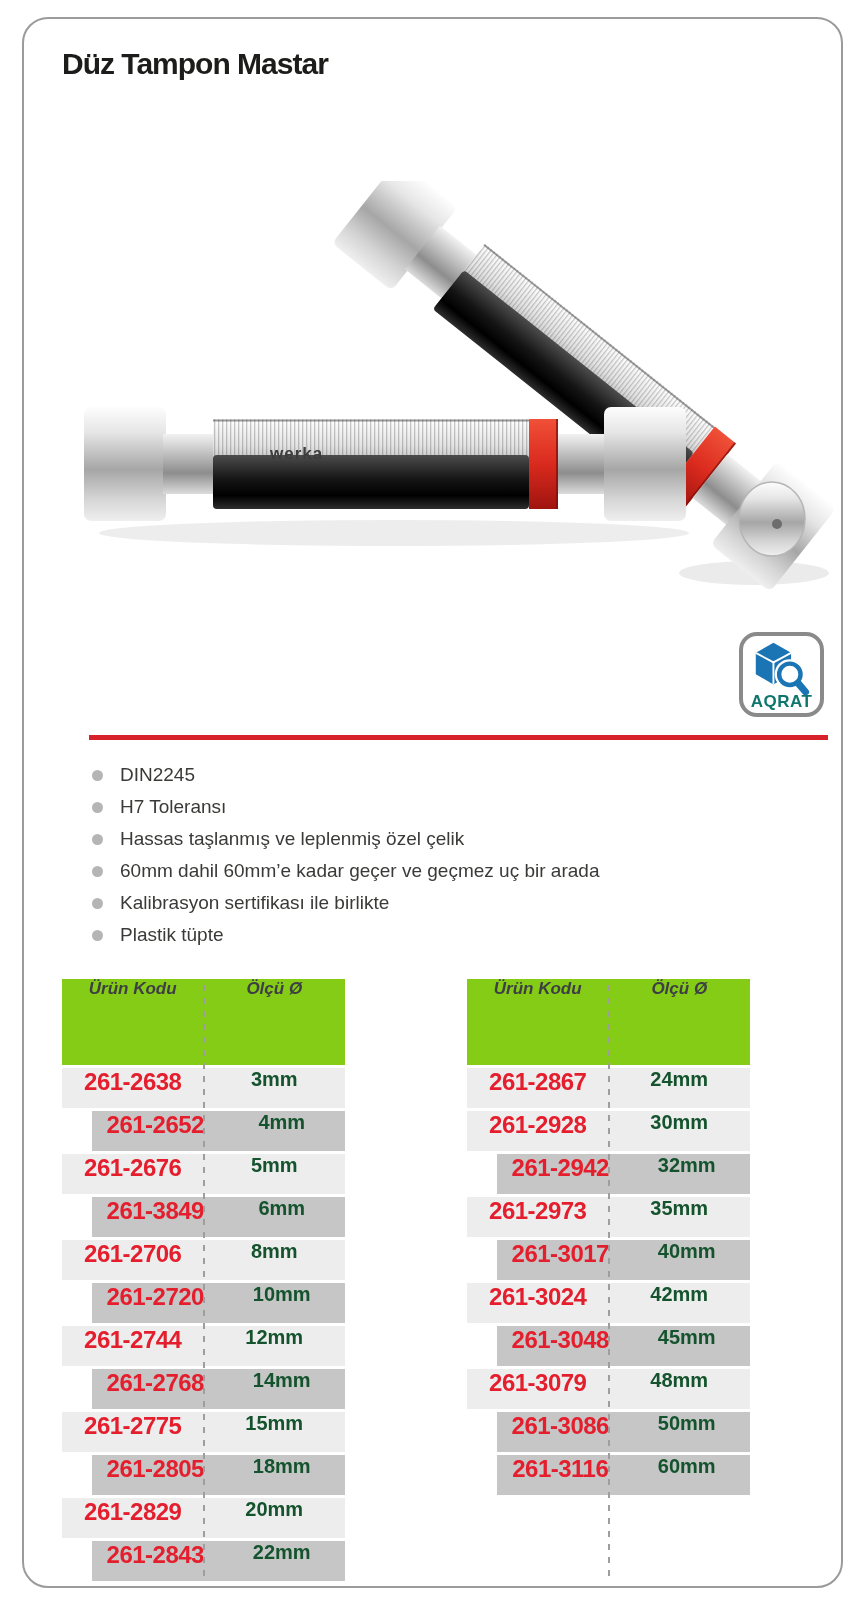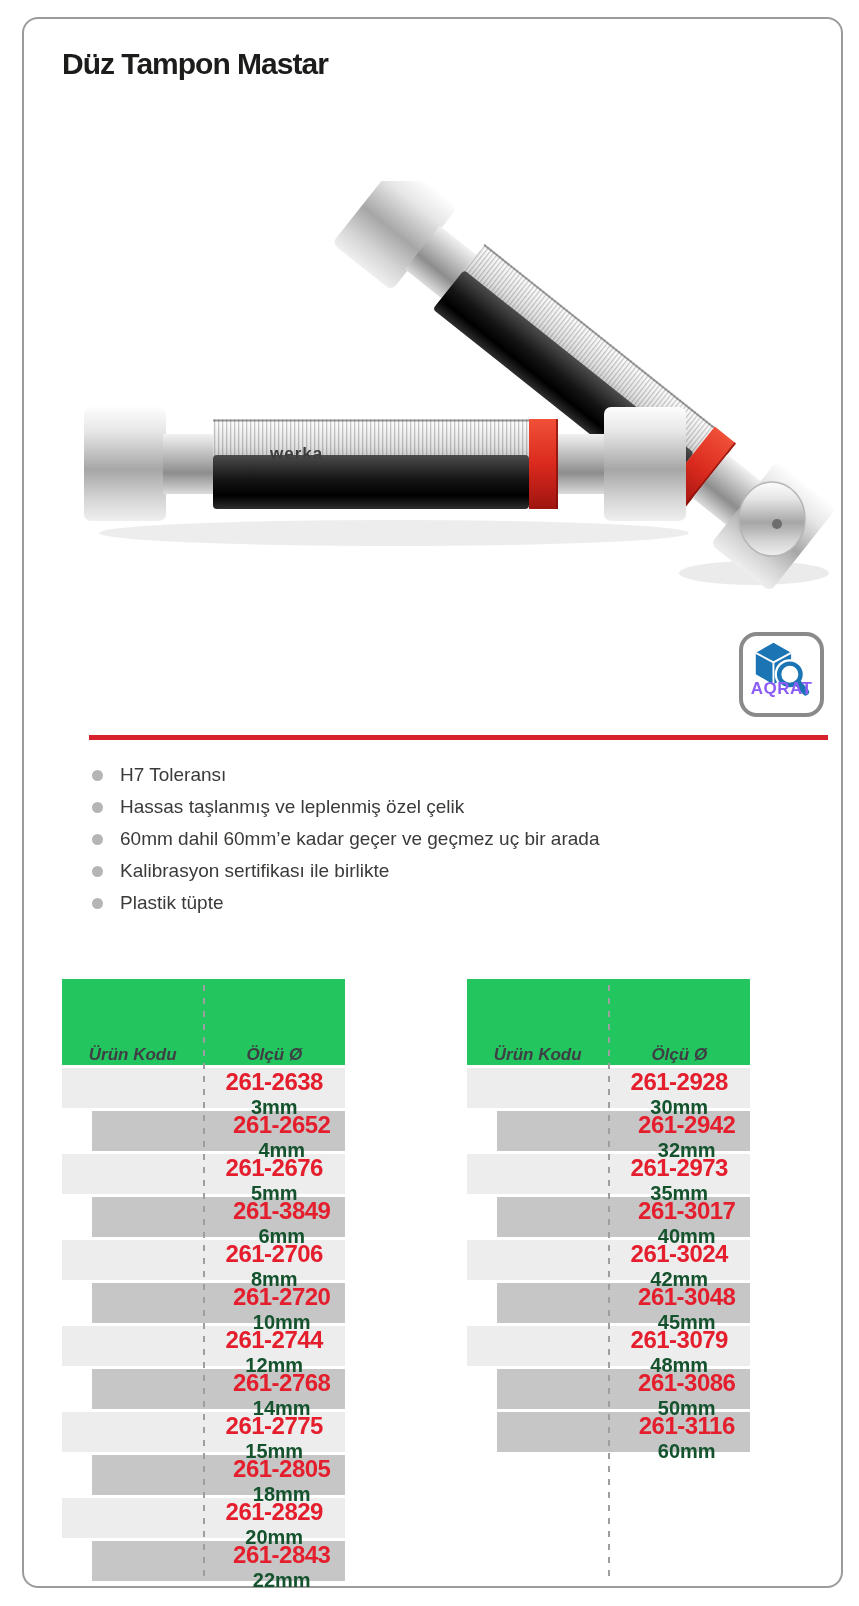--- a/index.html
+++ b/index.html
@@ -2,60 +2,60 @@
 <html><head>
 <meta charset="utf-8">
 <style>
   html,body{margin:0;padding:0;background:#ffffff;}
   body{
     width:859px;height:1606px;position:relative;overflow:hidden;
     font-family:"Liberation Sans",sans-serif;
   }
   .frame{
     position:absolute;left:22px;top:17px;width:817px;height:1567px;
-    border:2.5px solid #9b9b9b;border-radius:16px;background:#fff;
+    border:2.5px solid #9b9b9b;border-radius:26px;background:#fff;
   }
   .page-title{
     position:absolute;left:38px;top:28px;margin:0;
     font-size:30px;font-weight:bold;letter-spacing:-1px;color:#1c1c1b;
   }
   .figure{position:absolute;left:40px;top:162px;width:780px;height:420px;}
   .badge{
     position:absolute;left:715px;top:613px;width:77px;height:77px;
     border:4px solid #8a8a8a;border-radius:18px;background:#fff;
     display:flex;flex-direction:column;align-items:center;justify-content:flex-end;
   }
   .badge svg{position:absolute;top:3px;left:6px;}
   .badge-label{
-    position:relative;font-size:17px;font-weight:600;color:#8b5cf6;
-    letter-spacing:0.5px;margin-bottom:14px;
+    position:relative;font-size:17px;font-weight:600;color:#0f766e;
+    letter-spacing:0.5px;margin-bottom:1px;
   }
   .divider{
     position:absolute;left:65px;top:716px;width:739px;height:5px;background:#d7222b;
   }
   .features{
     position:absolute;left:68px;top:740px;margin:0;padding:0;list-style:none;
   }
   .features li{display:flex;align-items:center;height:32px;}
   .features .dot{
     width:11px;height:11px;border-radius:50%;background:#b5b5b5;
     margin-right:17px;flex:none;
   }
   .features .ftext{font-size:19px;color:#3a3a38;}
   .tables{position:absolute;left:38px;top:960px;display:flex;gap:122px;}
   .gauge-table{position:relative;width:283px;}
   .thead{
-    height:86px;background:#22c55e;margin-bottom:3px;
-    display:flex;align-items:flex-end;
+    height:86px;background:#84cc16;margin-bottom:3px;
+    display:flex;align-items:flex-start;
   }
   .thead .th{
     width:50%;text-align:center;font-style:italic;font-weight:bold;
     font-size:17px;color:#3e3e45;
   }
-  .row{height:40px;margin-bottom:3px;display:flex;align-items:flex-end;flex-direction:column;}
+  .row{height:40px;margin-bottom:3px;display:flex;align-items:flex-start;}
   .row.light{background:#ededed;}
   .row.dark{background:#c6c6c6;margin-left:30px;}
   .row .code{
     width:50%;text-align:center;font-weight:bold;font-size:24px;
     color:#e41e2d;letter-spacing:-0.5px;
   }
   .row .size{
     width:50%;text-align:center;font-weight:bold;font-size:20px;color:#14532d;
   }
   .colsep{
@@ -142,20 +142,24 @@
       <line x1="77" y1="70" x2="89" y2="84" stroke="#1b74b4" stroke-width="11" stroke-linecap="round"></line>
     </svg>
     <span class="badge-label">AQRAT</span>
   </div>
 
   <div class="divider"></div>
 
   <ul class="features">
       <li>
         <span class="dot"></span>
+        <span class="ftext">DIN2245</span>
+      </li>
+      <li>
+        <span class="dot"></span>
         <span class="ftext">H7 Toleransı</span>
       </li>
       <li>
         <span class="dot"></span>
         <span class="ftext">Hassas taşlanmış ve leplenmiş özel çelik</span>
       </li>
       <li>
         <span class="dot"></span>
         <span class="ftext">60mm dahil 60mm’e kadar geçer ve geçmez uç bir arada</span>
       </li>
@@ -227,20 +231,24 @@
         </div>
       <div class="colsep"></div>
     </section>
     <section class="gauge-table">
       <div class="thead">
         <span class="th">Ürün Kodu</span>
         <span class="th">Ölçü Ø</span>
       </div>
       <div class="tbody">
           <div class="row light">
+            <span class="code">261-2867</span>
+            <span class="size">24mm</span>
+          </div>
+          <div class="row light">
             <span class="code">261-2928</span>
             <span class="size">30mm</span>
           </div>
           <div class="row dark">
             <span class="code">261-2942</span>
             <span class="size">32mm</span>
           </div>
           <div class="row light">
             <span class="code">261-2973</span>
             <span class="size">35mm</span>

